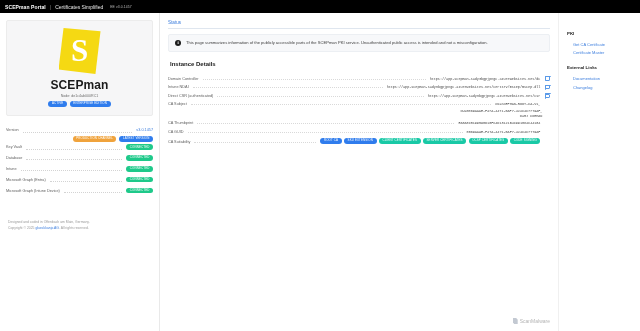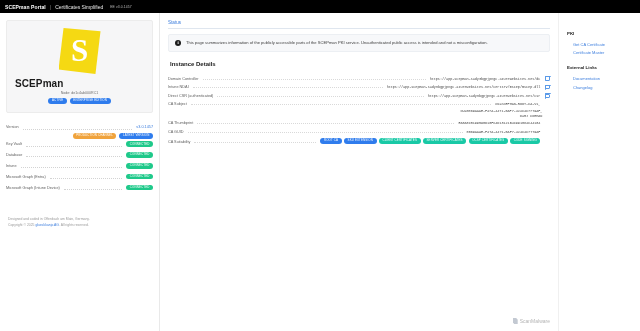--- a/index.html
+++ b/index.html
@@ -39,21 +39,21 @@
     width:42px; height:46px; background:#f5d913;
     clip-path: polygon(12% 0%, 100% 7%, 88% 100%, 0% 90%);
     display:flex; align-items:center; justify-content:center;
   }
   .logo span {
     font-family:"Liberation Serif", serif;
     font-size:31px; font-weight:bold; color:#fff; line-height:1;
     margin-top:-1px;
   }
   .app-title {
-    text-align:left; font-size:10px; font-weight:bold; color:#1b1b1b;
+    text-align:center; font-size:12px; font-weight:bold; color:#1b1b1b;
     letter-spacing:.1px; margin-bottom:2px;
   }
   .node-line { text-align:center; font-size:3.6px; color:#6d6d6d; margin-bottom:3px; }
   .badge-row { display:flex; justify-content:center; gap:3px; }
   .badge {
     font-size:2.9px; color:#fff; border-radius:6px;
     padding:1.4px 3.5px; letter-spacing:.15px; white-space:nowrap;
     line-height:1;
   }
   .b-blue { background:#2f7ced; }

